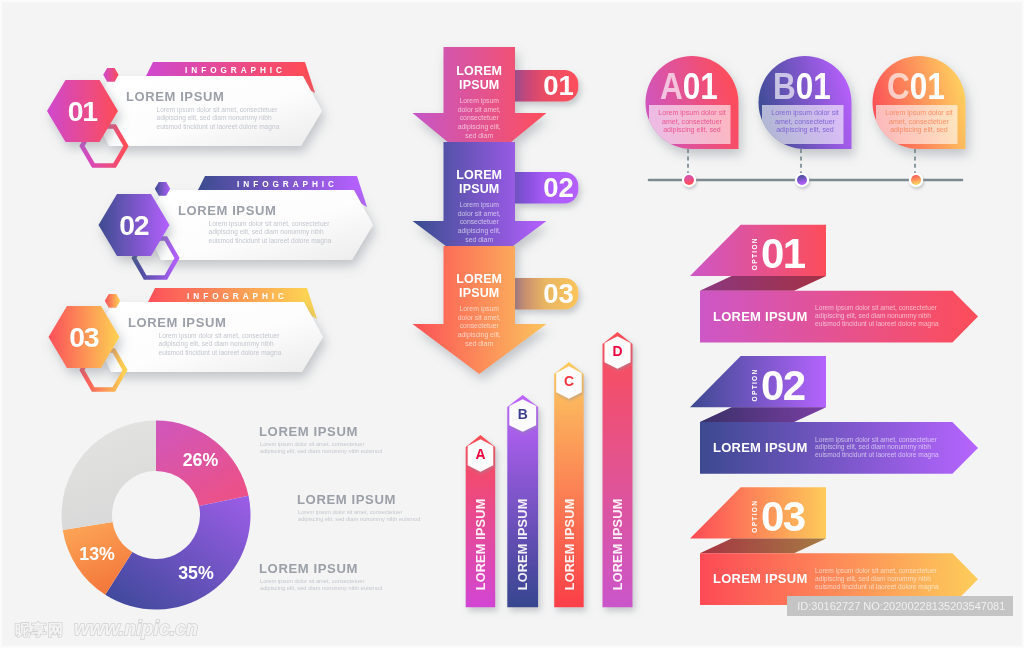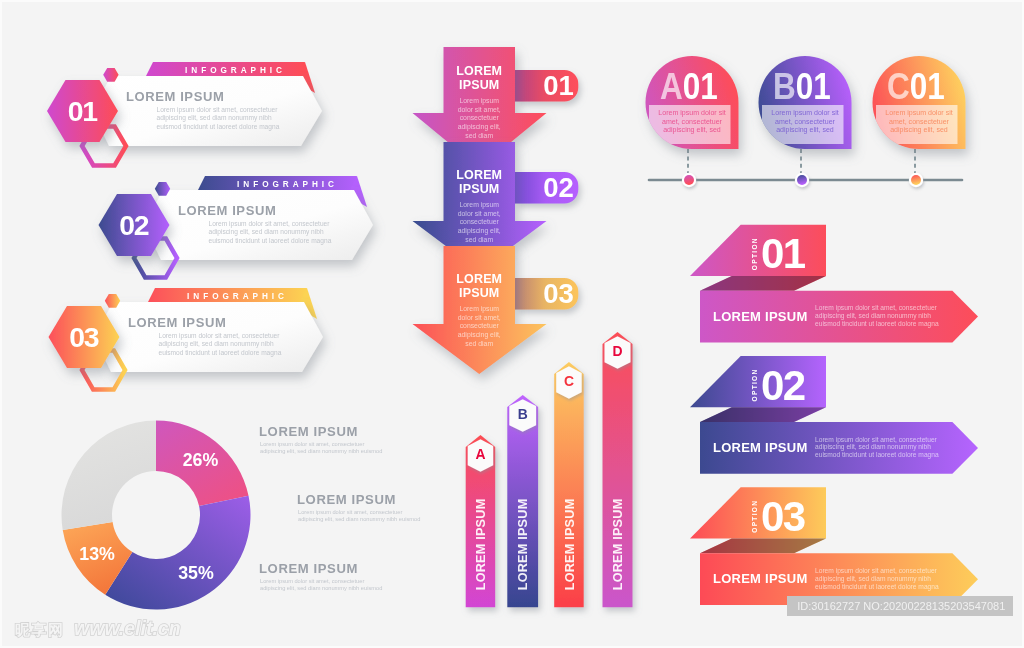--- a/index.html
+++ b/index.html
@@ -361,14 +361,14 @@
 </g>
 <g>
 <path filter="url(#shs)" d="M617.5,332 L632.5,344.1 L632.5,607.3 L602.5,607.3 L602.5,344.1 Z" fill="url(#brg3)"></path>
 <path filter="url(#shtiny)" d="M617.5,336.2 L630.5,343.0 L630.5,362.2 L617.5,368.8 L604.5,362.2 L604.5,343.0 Z" fill="#fbfbfb"></path>
 <text x="617.5" y="356.3" font-size="13.9" font-weight="bold" fill="#e8063c" text-anchor="middle">D</text>
 <text transform="translate(622.1,590.3) rotate(-90)" font-size="12.7" font-weight="bold" fill="#ffffff" fill-opacity="0.92" letter-spacing="0.2">LOREM IPSUM</text>
 </g>
 </svg>
 </div>
 <div class="frame"></div>
-<div class="wm"><span class="cn">昵享网</span> <span class="uu">www.elit.cn</span></div>
+<div class="wm"><span class="cn">昵享网</span> <span class="uu">www.nipic.cn</span></div>
 <div class="idbadge">ID:30162727 NO:20200228135203547081</div>
 
 </body></html>

